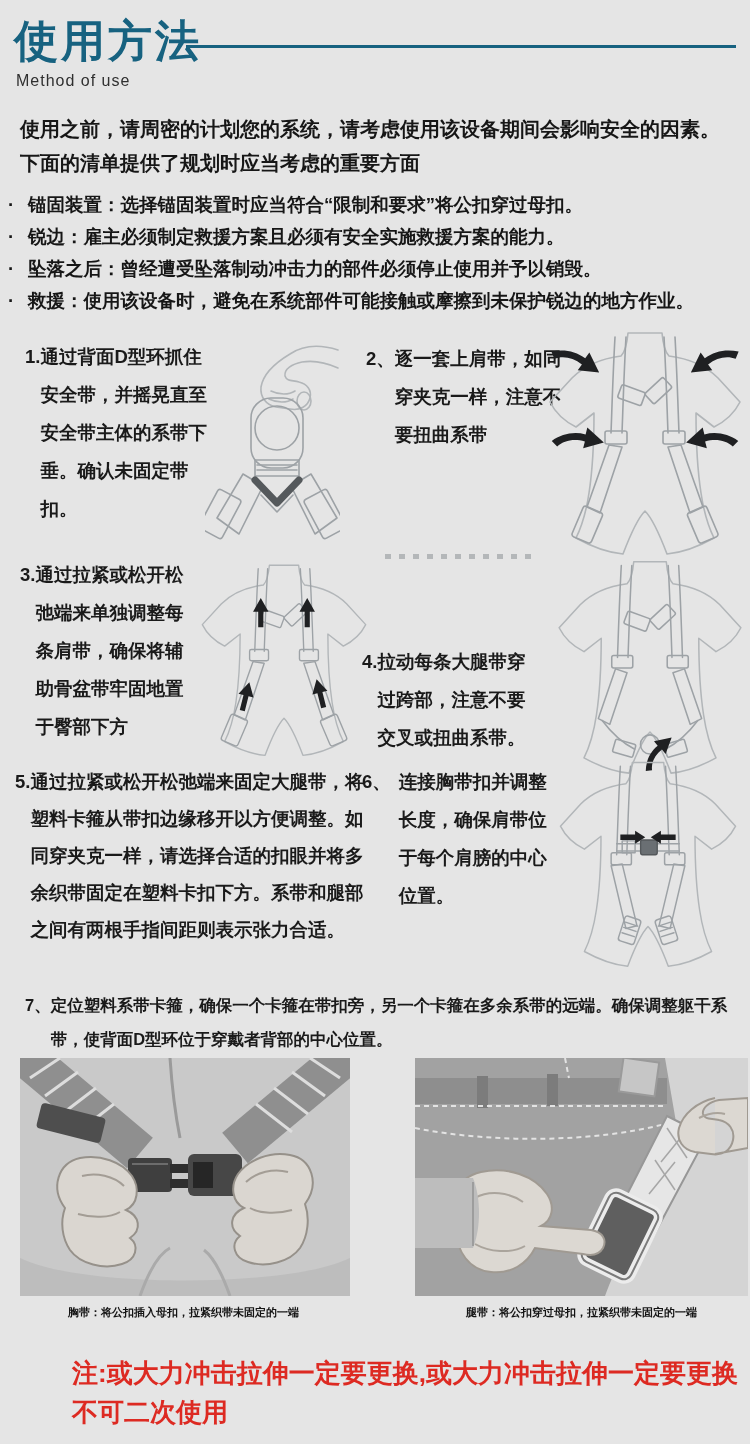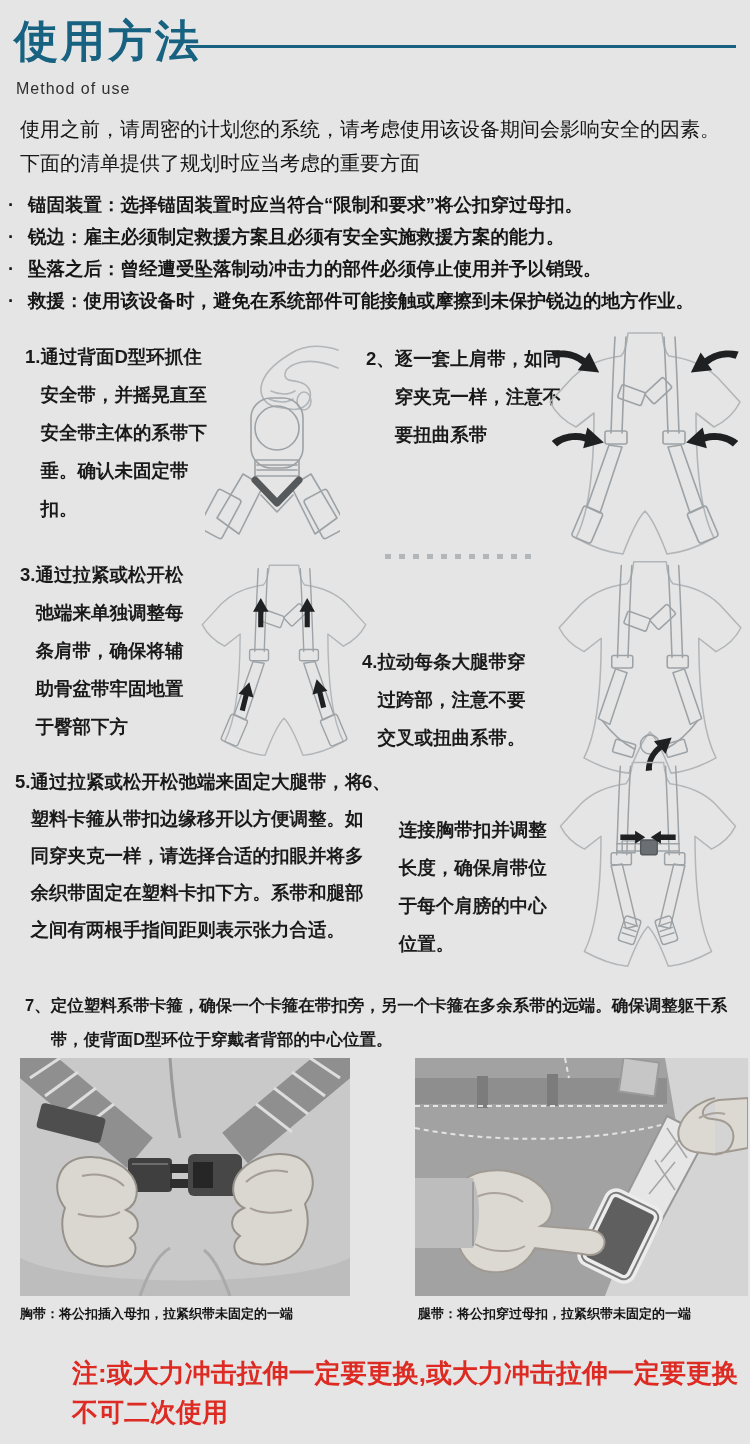--- a/index.html
+++ b/index.html
@@ -13,45 +13,45 @@
   .title{
     position:absolute;left:14px;top:12px;
     font-size:44px;font-weight:700;letter-spacing:3px;
     color:#176280;
   }
   .title-rule{
     position:absolute;left:186px;top:45px;width:550px;height:3px;
     background:#176280;
   }
   .subtitle{
-    position:absolute;left:16px;top:80px;
+    position:absolute;left:16px;top:72px;
     font-size:16px;font-weight:500;letter-spacing:1px;color:#2f2f2f;
   }
   
   .intro{
     position:absolute;left:20px;top:112px;width:716px;
-    font-size:20px;line-height:34px;font-weight:400;color:#161616;
+    font-size:20px;line-height:34px;font-weight:700;color:#161616;
   }
   
   .bullets{position:absolute;left:8px;top:189px;width:730px;}
   .bullet{display:flex;line-height:32px;font-size:18.5px;font-weight:600;color:#161616;}
   .bullet .dot{flex:none;width:20px;text-align:left;}
   
   .step{
     position:absolute;display:flex;
     font-size:18.5px;line-height:38px;font-weight:600;color:#1a1a1a;
   }
   .step .n{flex:none;}
   .step .b{flex:none;}
   #step1{left:25px;top:338px;} #step1 .b{width:172px;}
   #step2{left:366px;top:340px;} #step2 .b{width:178px;}
   #step3{left:20px;top:556px;} #step3 .b{width:154px;}
   #step4{left:362px;top:643px;} #step4 .b{width:158px;}
   #step5{left:15px;top:763px;line-height:37px;} #step5 .b{width:334px;}
-  #step6{left:362px;top:763px;} #step6 .n{margin-right:8px;} #step6 .b{width:154px;margin-top:48px;}
+  #step6{left:362px;top:763px;} #step6 .n{margin-right:8px;} #step6 .b{width:154px;}
   #step7{left:25px;top:988px;font-size:16.5px;line-height:34px;} #step7 .b{width:690px;}
   
   .fig{position:absolute;}
   #fig1{left:205px;top:340px;width:135px;height:215px;}
   #fig2{left:545px;top:326px;width:200px;height:232px;}
   #fig3{left:198px;top:553px;width:172px;height:212px;}
   #fig4{left:552px;top:556px;width:196px;height:220px;}
   #fig6{left:548px;top:757px;width:200px;height:212px;}
   .ln{fill:none;stroke:#b2b6b9;stroke-width:1.6;stroke-linecap:round;stroke-linejoin:round;}
   .ln2{fill:none;stroke:#9da2a6;stroke-width:1.6;stroke-linecap:round;stroke-linejoin:round;}
@@ -61,21 +61,21 @@
     position:absolute;left:385px;top:554px;width:152px;height:5px;opacity:.45;
     background:repeating-linear-gradient(90deg,#7a8086 0 6px,transparent 6px 14px);
     filter:blur(.5px);
   }
   
   .photo{position:absolute;display:block;}
   #photo-chest{left:20px;top:1058px;width:330px;height:238px;}
   #photo-leg{left:415px;top:1058px;width:333px;height:238px;}
   .caption{
     position:absolute;top:1305px;
-    font-size:13px;font-weight:600;color:#141414;
+    font-size:11px;font-weight:600;color:#141414;margin-left:48px;
   }
   #caption-chest{left:20px;} #caption-leg{left:418px;}
   
   .note{
     position:absolute;left:72px;top:1354px;
     font-size:26px;line-height:39px;font-weight:700;color:#dd2a22;
   }
 </style>
 </head>
 <body>

